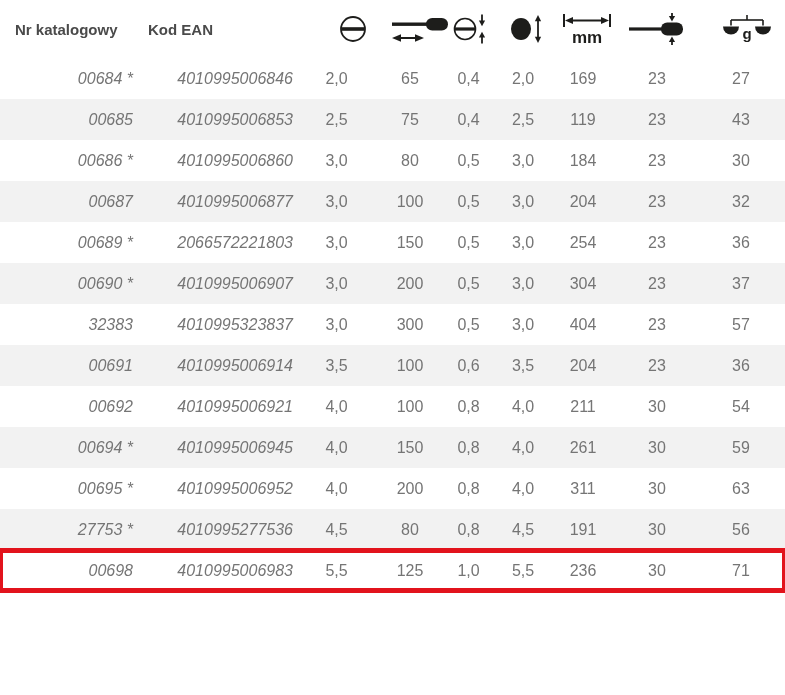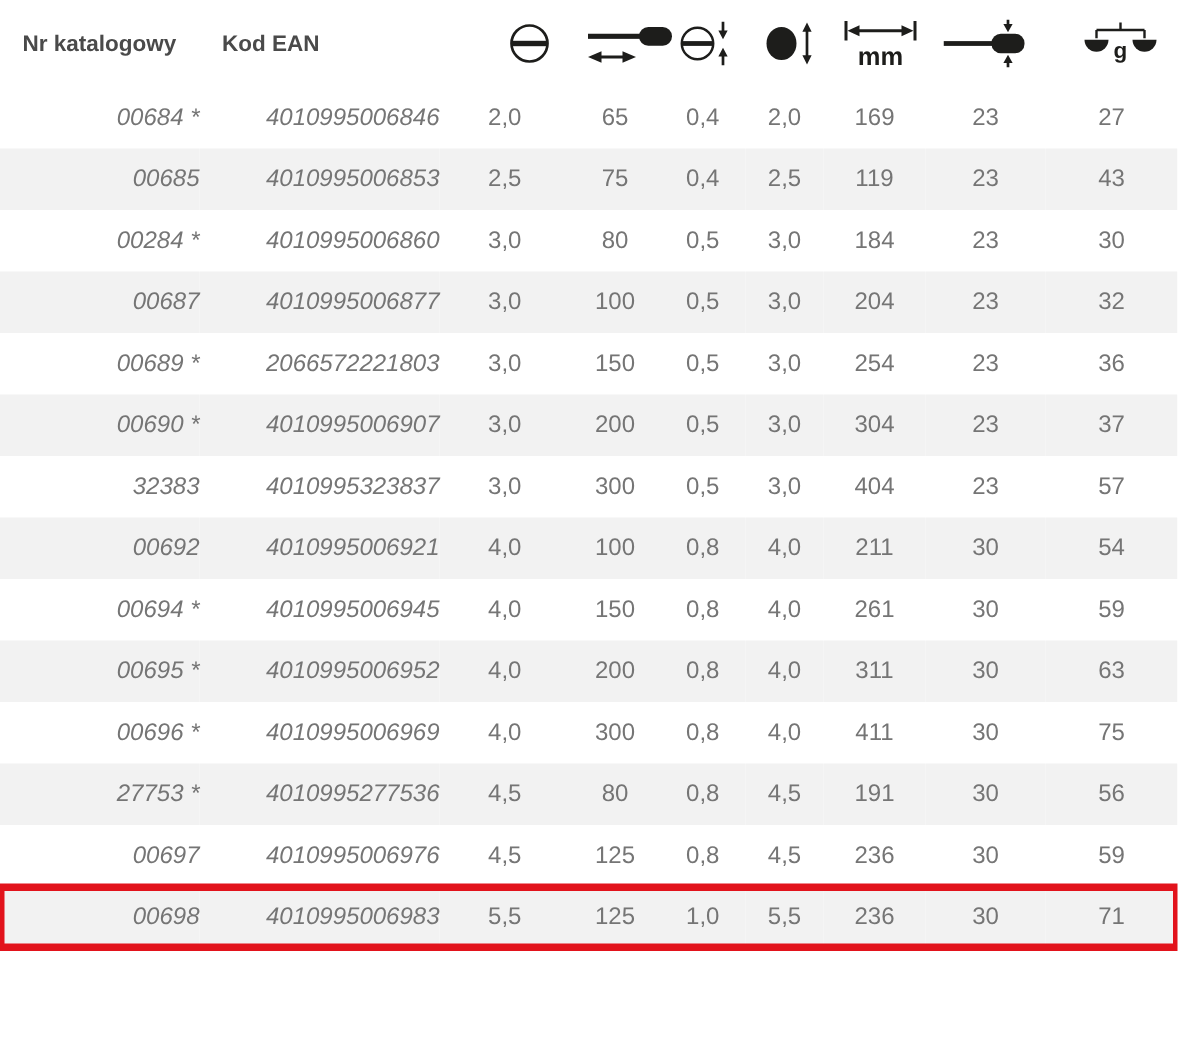--- a/index.html
+++ b/index.html
@@ -154,21 +154,21 @@
     <td class="txt">4010995006853</td>
     <td class="num">2,5</td>
     <td class="num">75</td>
     <td class="num">0,4</td>
     <td class="num">2,5</td>
     <td class="num">119</td>
     <td class="num">23</td>
     <td class="num">43</td>
   </tr>
       <tr>
-    <td class="txt">00284 *</td>
+    <td class="txt">00686 *</td>
     <td class="txt">4010995006860</td>
     <td class="num">3,0</td>
     <td class="num">80</td>
     <td class="num">0,5</td>
     <td class="num">3,0</td>
     <td class="num">184</td>
     <td class="num">23</td>
     <td class="num">30</td>
   </tr>
       <tr>
@@ -209,20 +209,31 @@
     <td class="txt">4010995323837</td>
     <td class="num">3,0</td>
     <td class="num">300</td>
     <td class="num">0,5</td>
     <td class="num">3,0</td>
     <td class="num">404</td>
     <td class="num">23</td>
     <td class="num">57</td>
   </tr>
       <tr>
+    <td class="txt">00691</td>
+    <td class="txt">4010995006914</td>
+    <td class="num">3,5</td>
+    <td class="num">100</td>
+    <td class="num">0,6</td>
+    <td class="num">3,5</td>
+    <td class="num">204</td>
+    <td class="num">23</td>
+    <td class="num">36</td>
+  </tr>
+      <tr>
     <td class="txt">00692</td>
     <td class="txt">4010995006921</td>
     <td class="num">4,0</td>
     <td class="num">100</td>
     <td class="num">0,8</td>
     <td class="num">4,0</td>
     <td class="num">211</td>
     <td class="num">30</td>
     <td class="num">54</td>
   </tr>
@@ -240,53 +251,31 @@
       <tr>
     <td class="txt">00695 *</td>
     <td class="txt">4010995006952</td>
     <td class="num">4,0</td>
     <td class="num">200</td>
     <td class="num">0,8</td>
     <td class="num">4,0</td>
     <td class="num">311</td>
     <td class="num">30</td>
     <td class="num">63</td>
-  </tr>
-      <tr>
-    <td class="txt">00696 *</td>
-    <td class="txt">4010995006969</td>
-    <td class="num">4,0</td>
-    <td class="num">300</td>
-    <td class="num">0,8</td>
-    <td class="num">4,0</td>
-    <td class="num">411</td>
-    <td class="num">30</td>
-    <td class="num">75</td>
   </tr>
       <tr>
     <td class="txt">27753 *</td>
     <td class="txt">4010995277536</td>
     <td class="num">4,5</td>
     <td class="num">80</td>
     <td class="num">0,8</td>
     <td class="num">4,5</td>
     <td class="num">191</td>
     <td class="num">30</td>
     <td class="num">56</td>
-  </tr>
-      <tr>
-    <td class="txt">00697</td>
-    <td class="txt">4010995006976</td>
-    <td class="num">4,5</td>
-    <td class="num">125</td>
-    <td class="num">0,8</td>
-    <td class="num">4,5</td>
-    <td class="num">236</td>
-    <td class="num">30</td>
-    <td class="num">59</td>
   </tr>
       <tr class="highlighted">
     <td class="txt">00698</td>
     <td class="txt">4010995006983</td>
     <td class="num">5,5</td>
     <td class="num">125</td>
     <td class="num">1,0</td>
     <td class="num">5,5</td>
     <td class="num">236</td>
     <td class="num">30</td>

